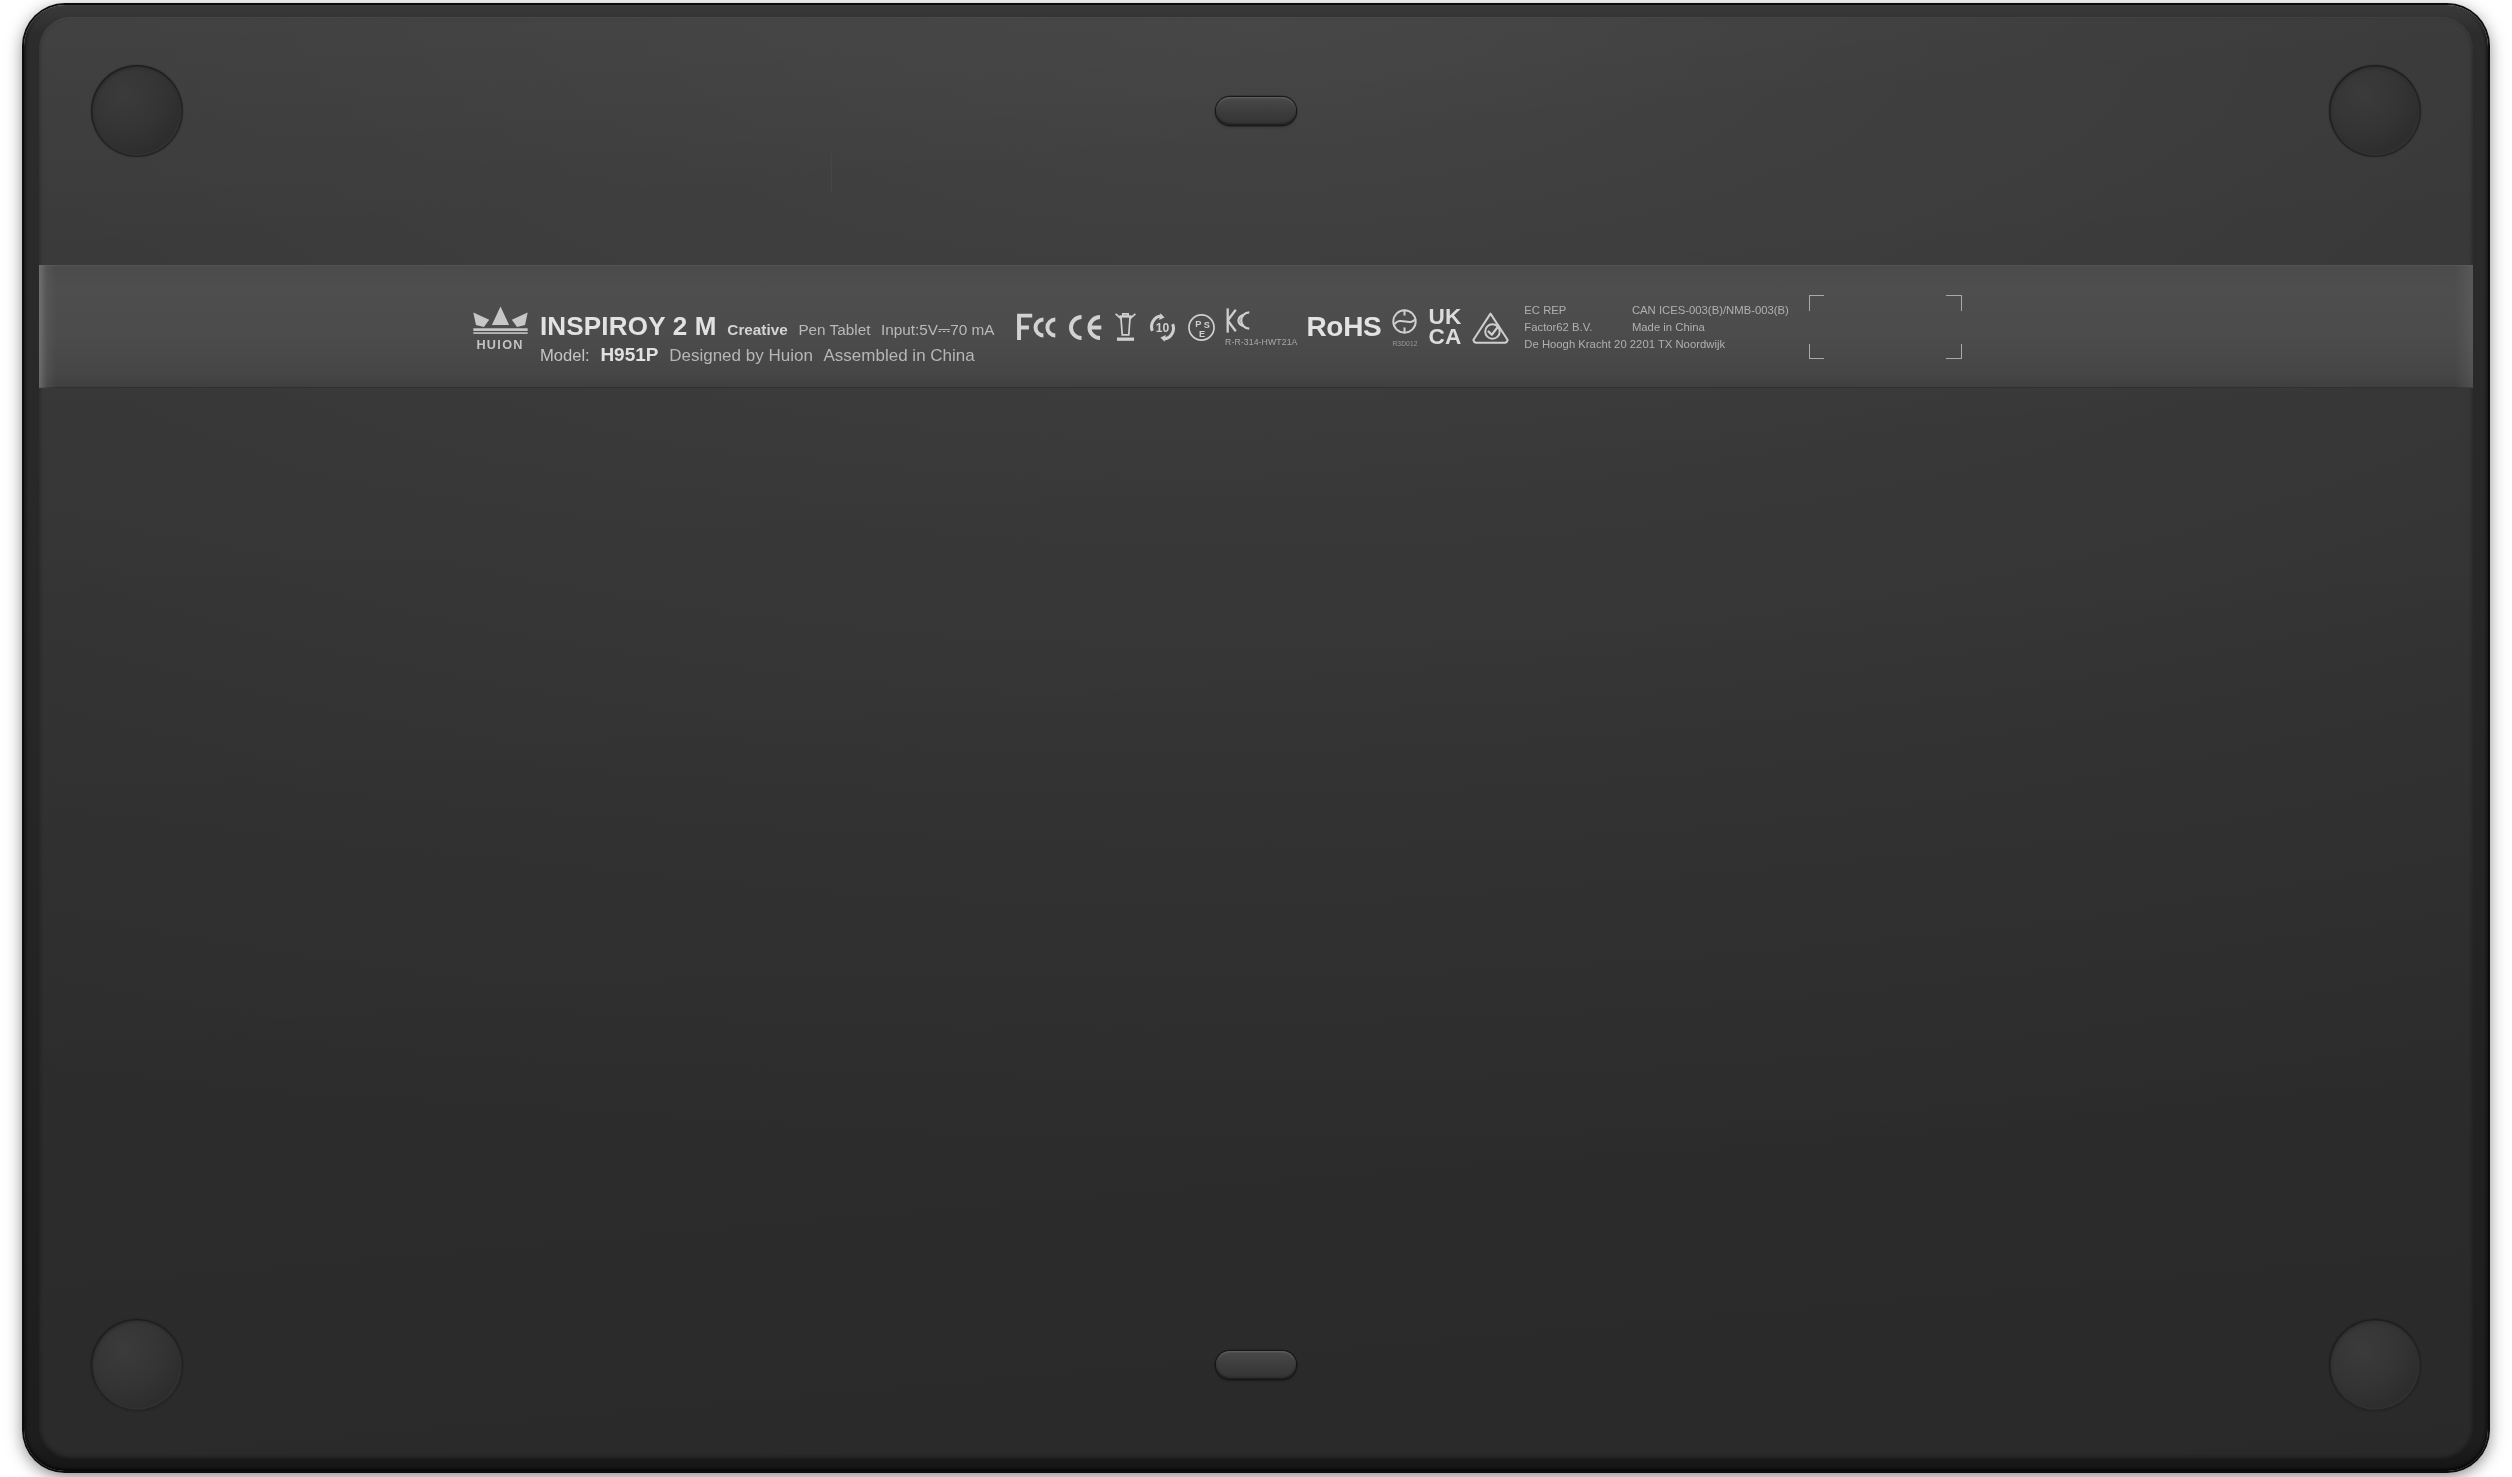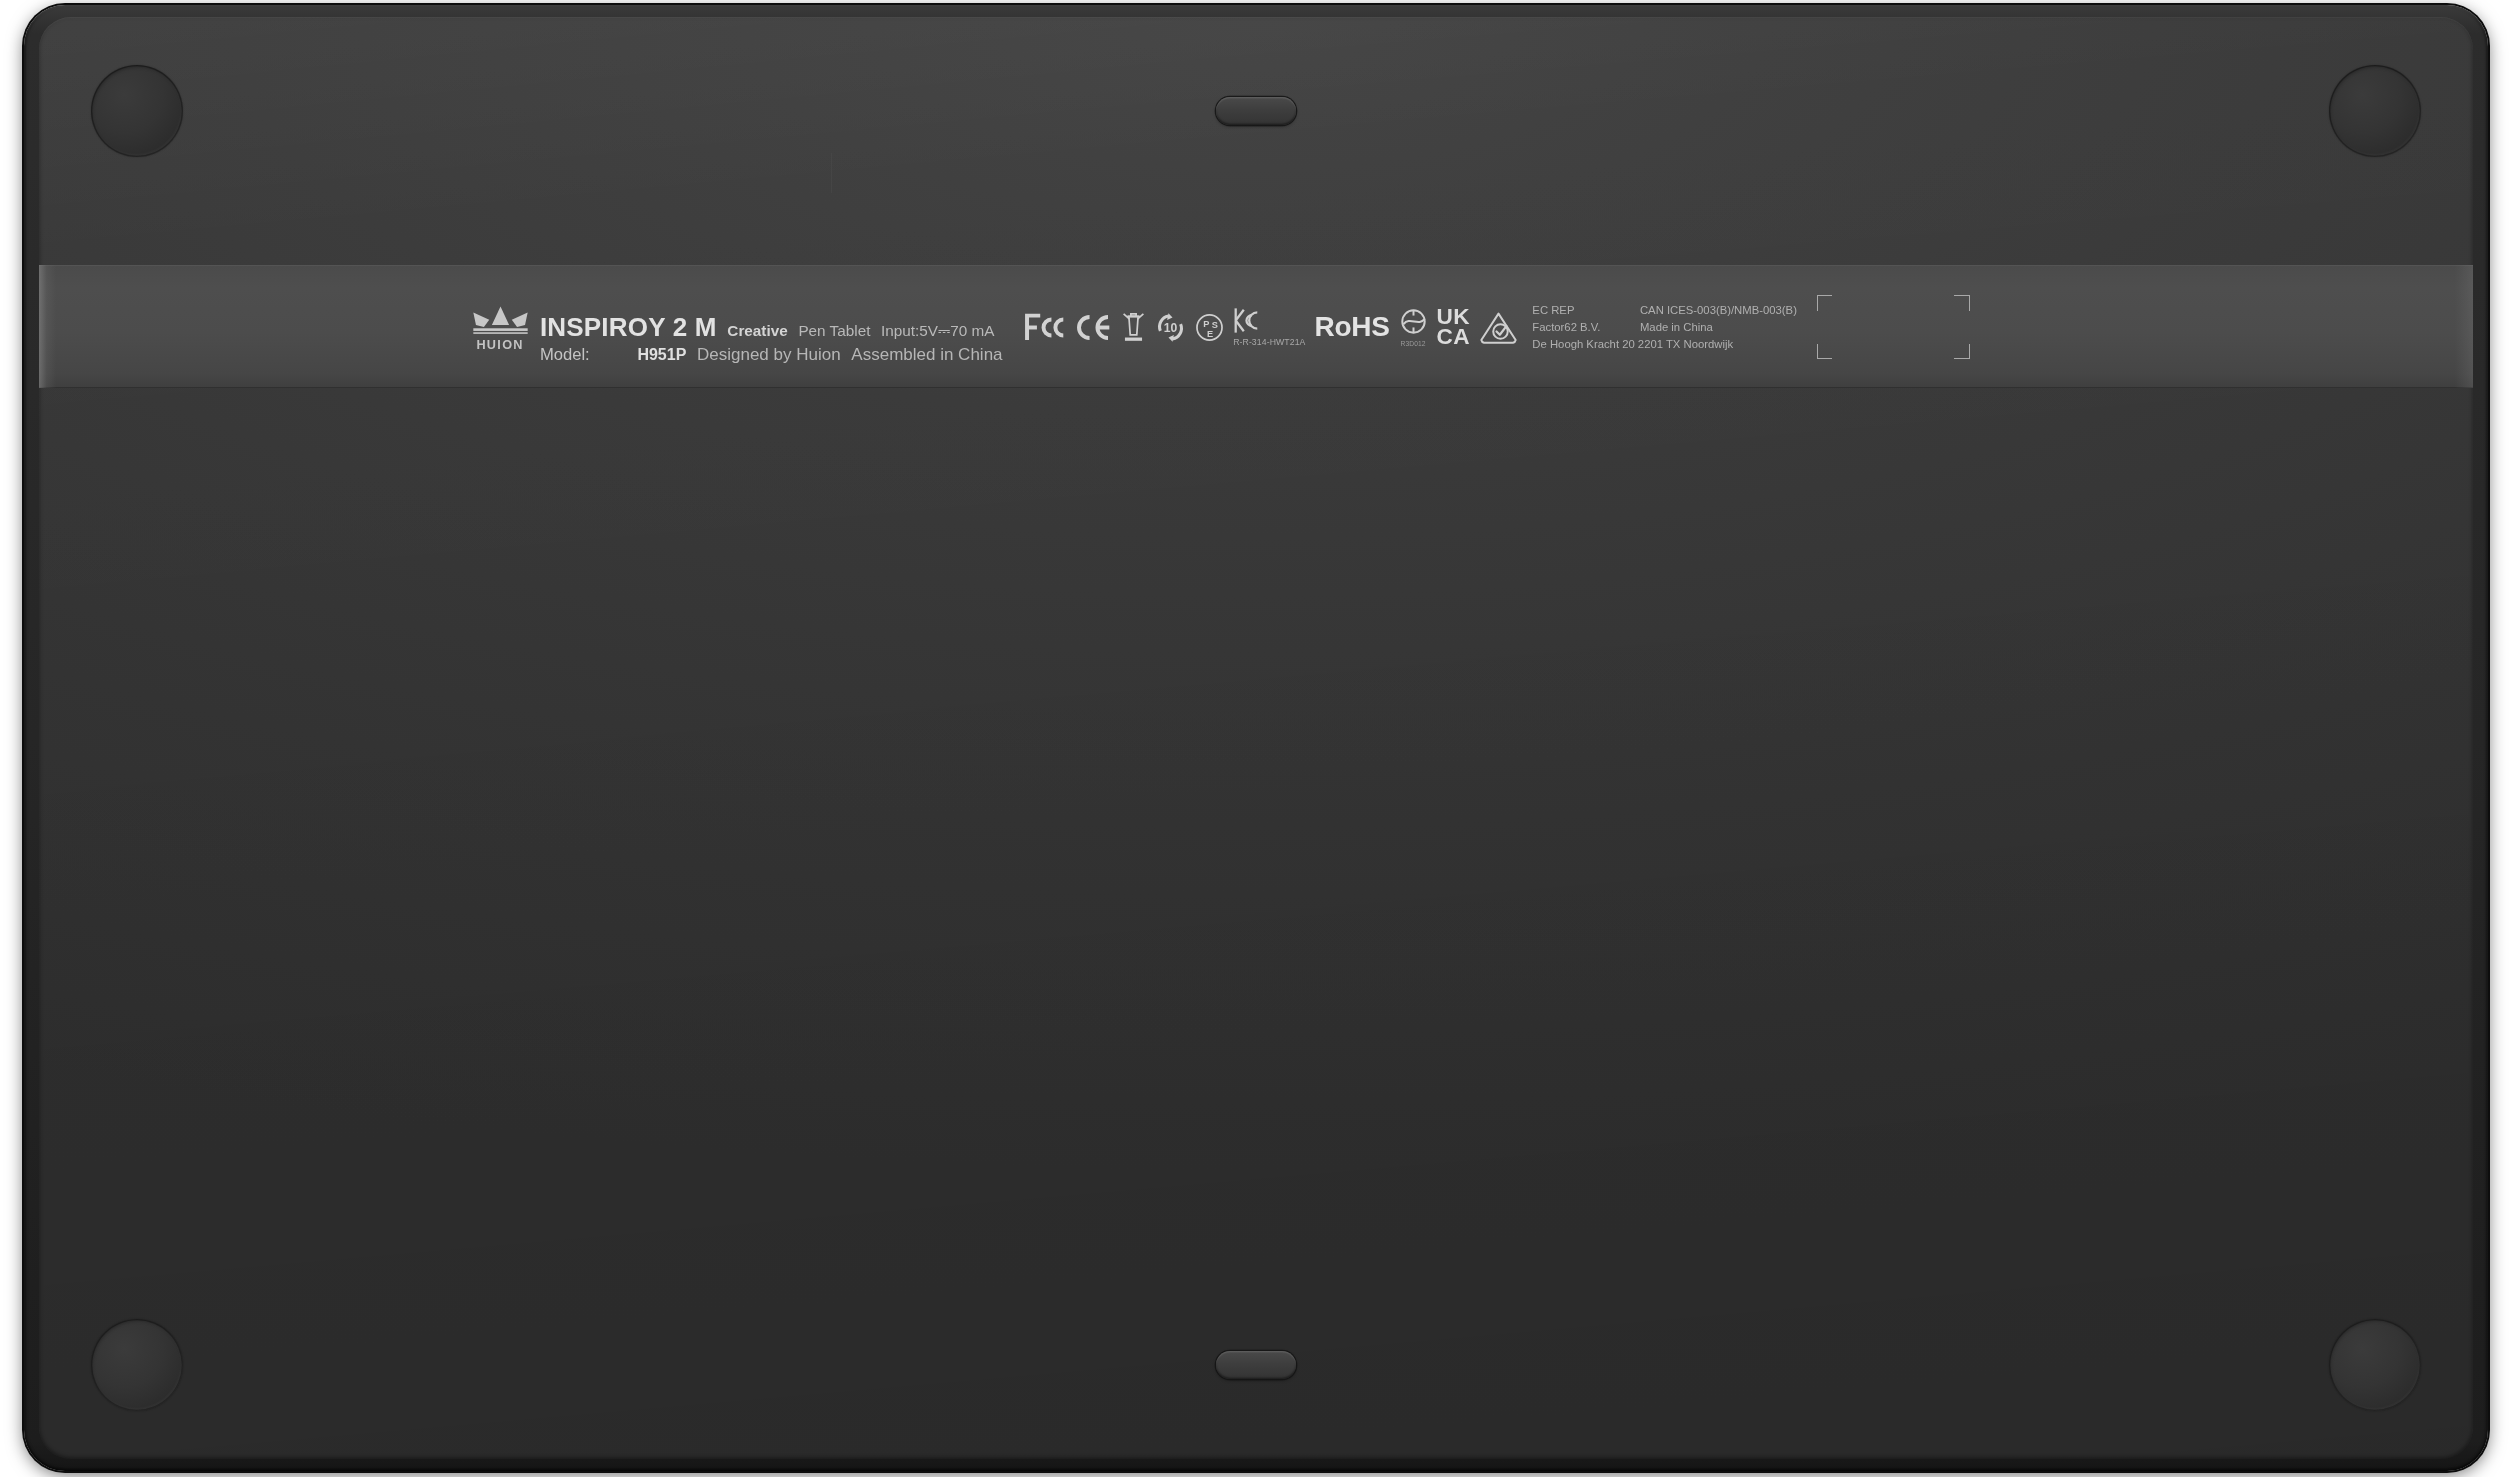--- a/index.html
+++ b/index.html
@@ -204,24 +204,23 @@
     font-size: 15.3px;
     font-weight: 400;
     color: #b9b9b9;
   }
   .model-label {
     font-size: 16.6px;
     font-weight: 400;
     color: #c4c4c4;
   }
   .model-value {
-    font-size: 16px;
+    font-size: 19px;
     font-weight: 700;
     color: #e0e0e0;
-    margin-left: 37px;
   }
   .small-note {
     font-size: 17px;
     font-weight: 400;
     color: #b6b6b6;
   }
 
   
   .cert-row {
     display: flex;

